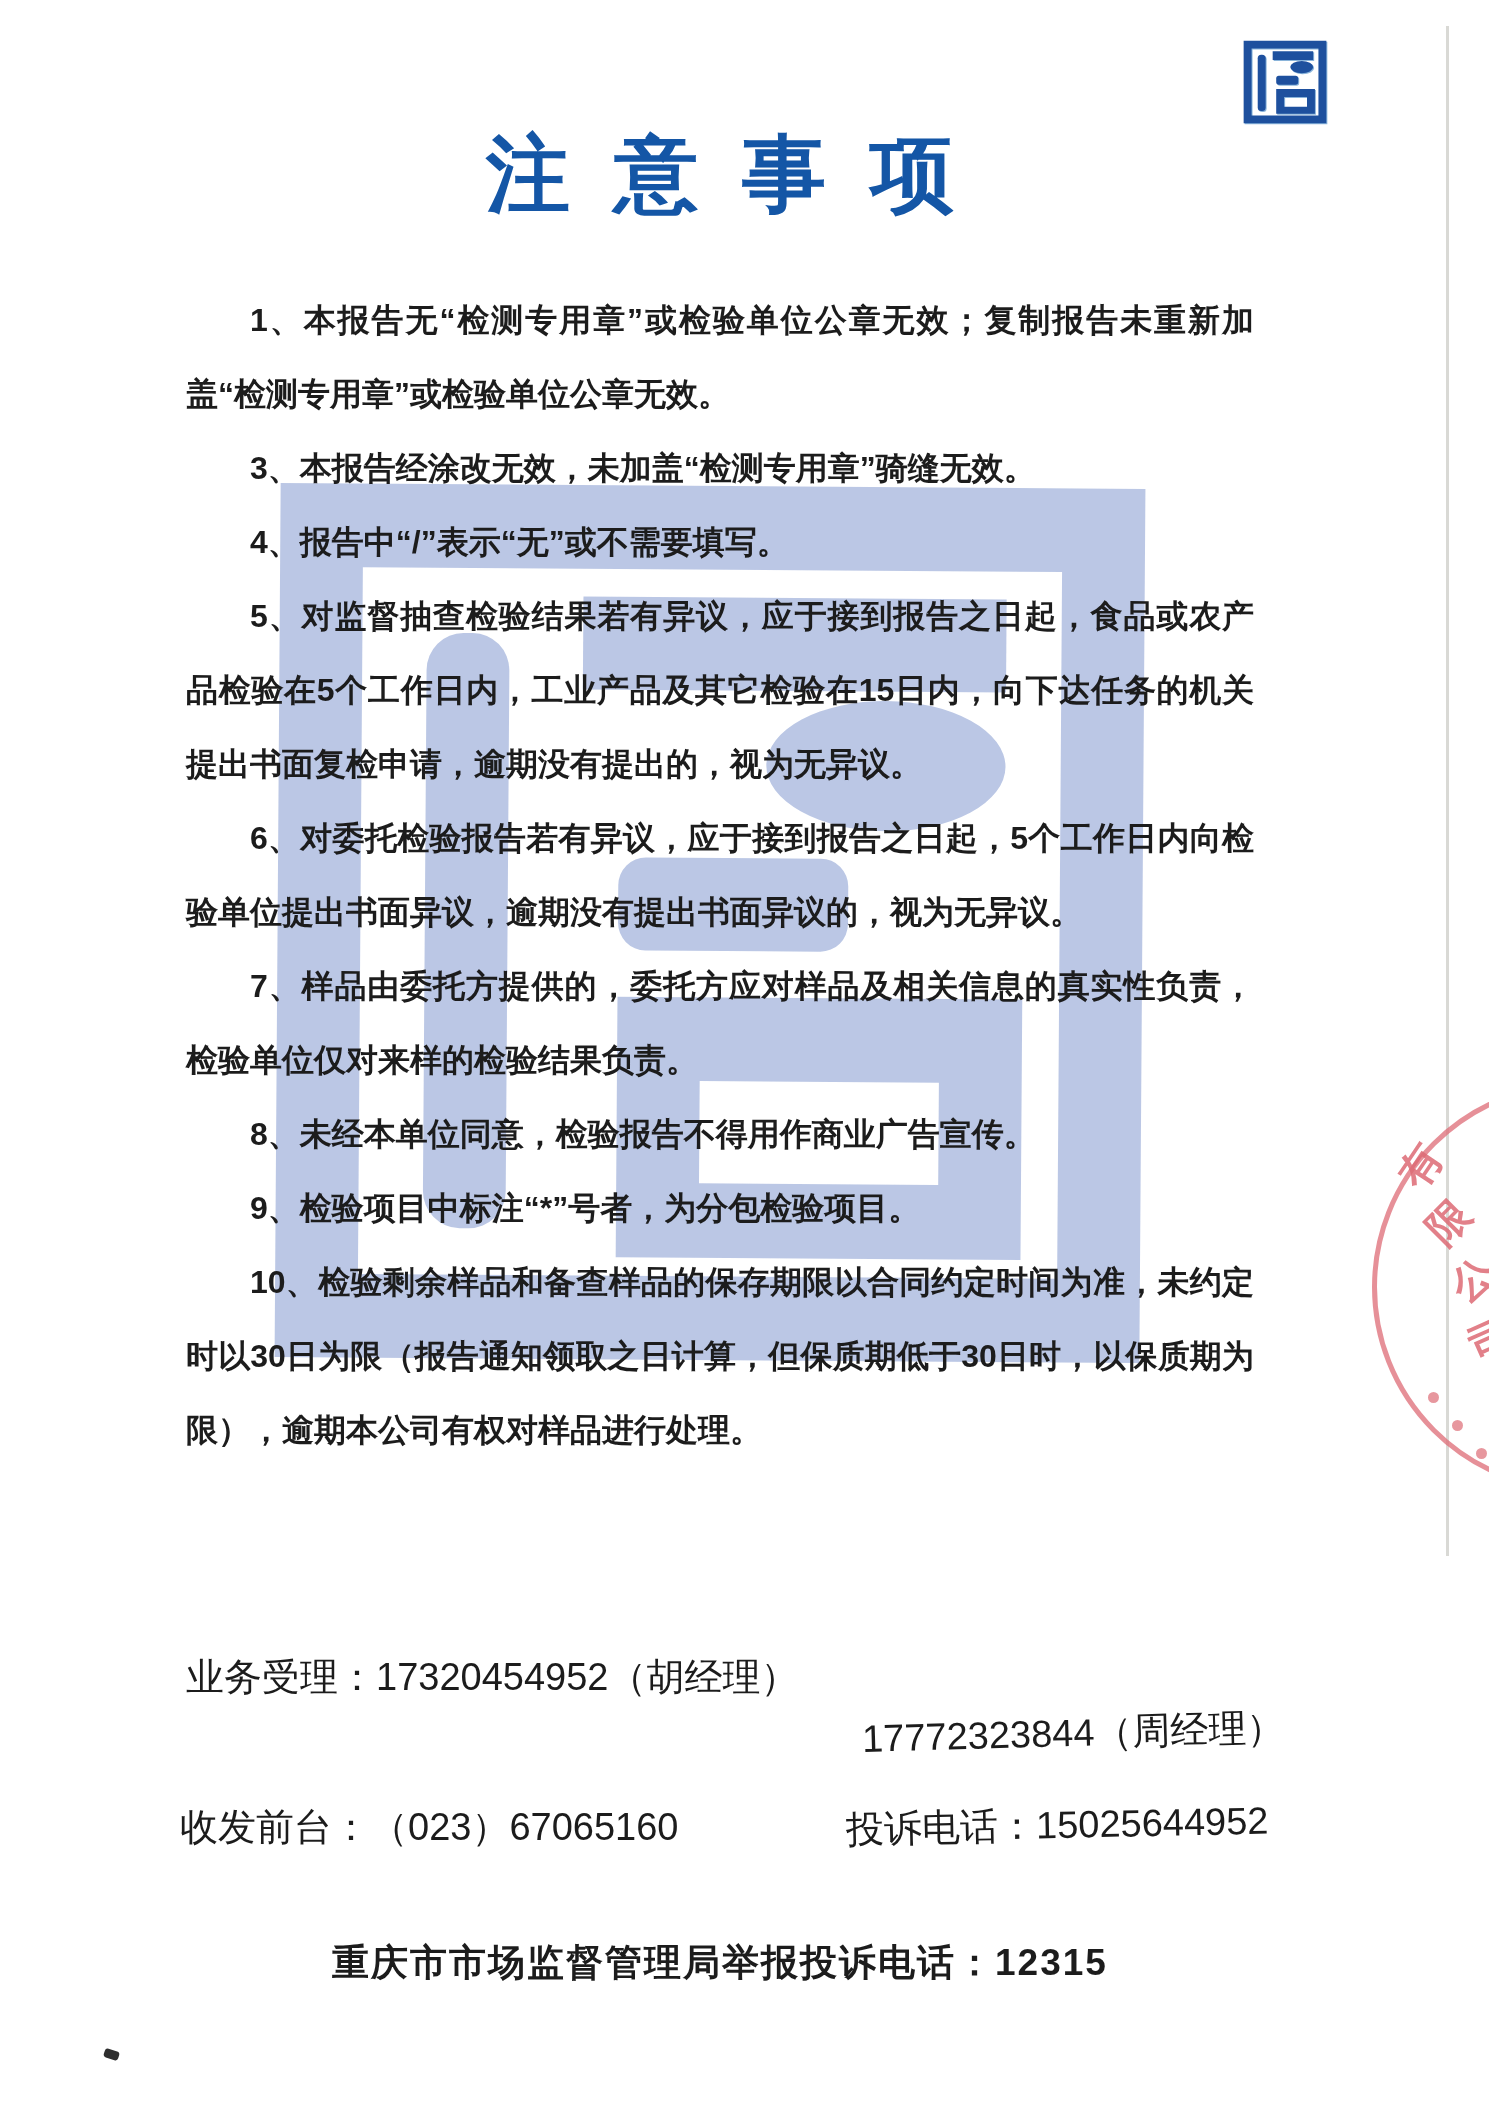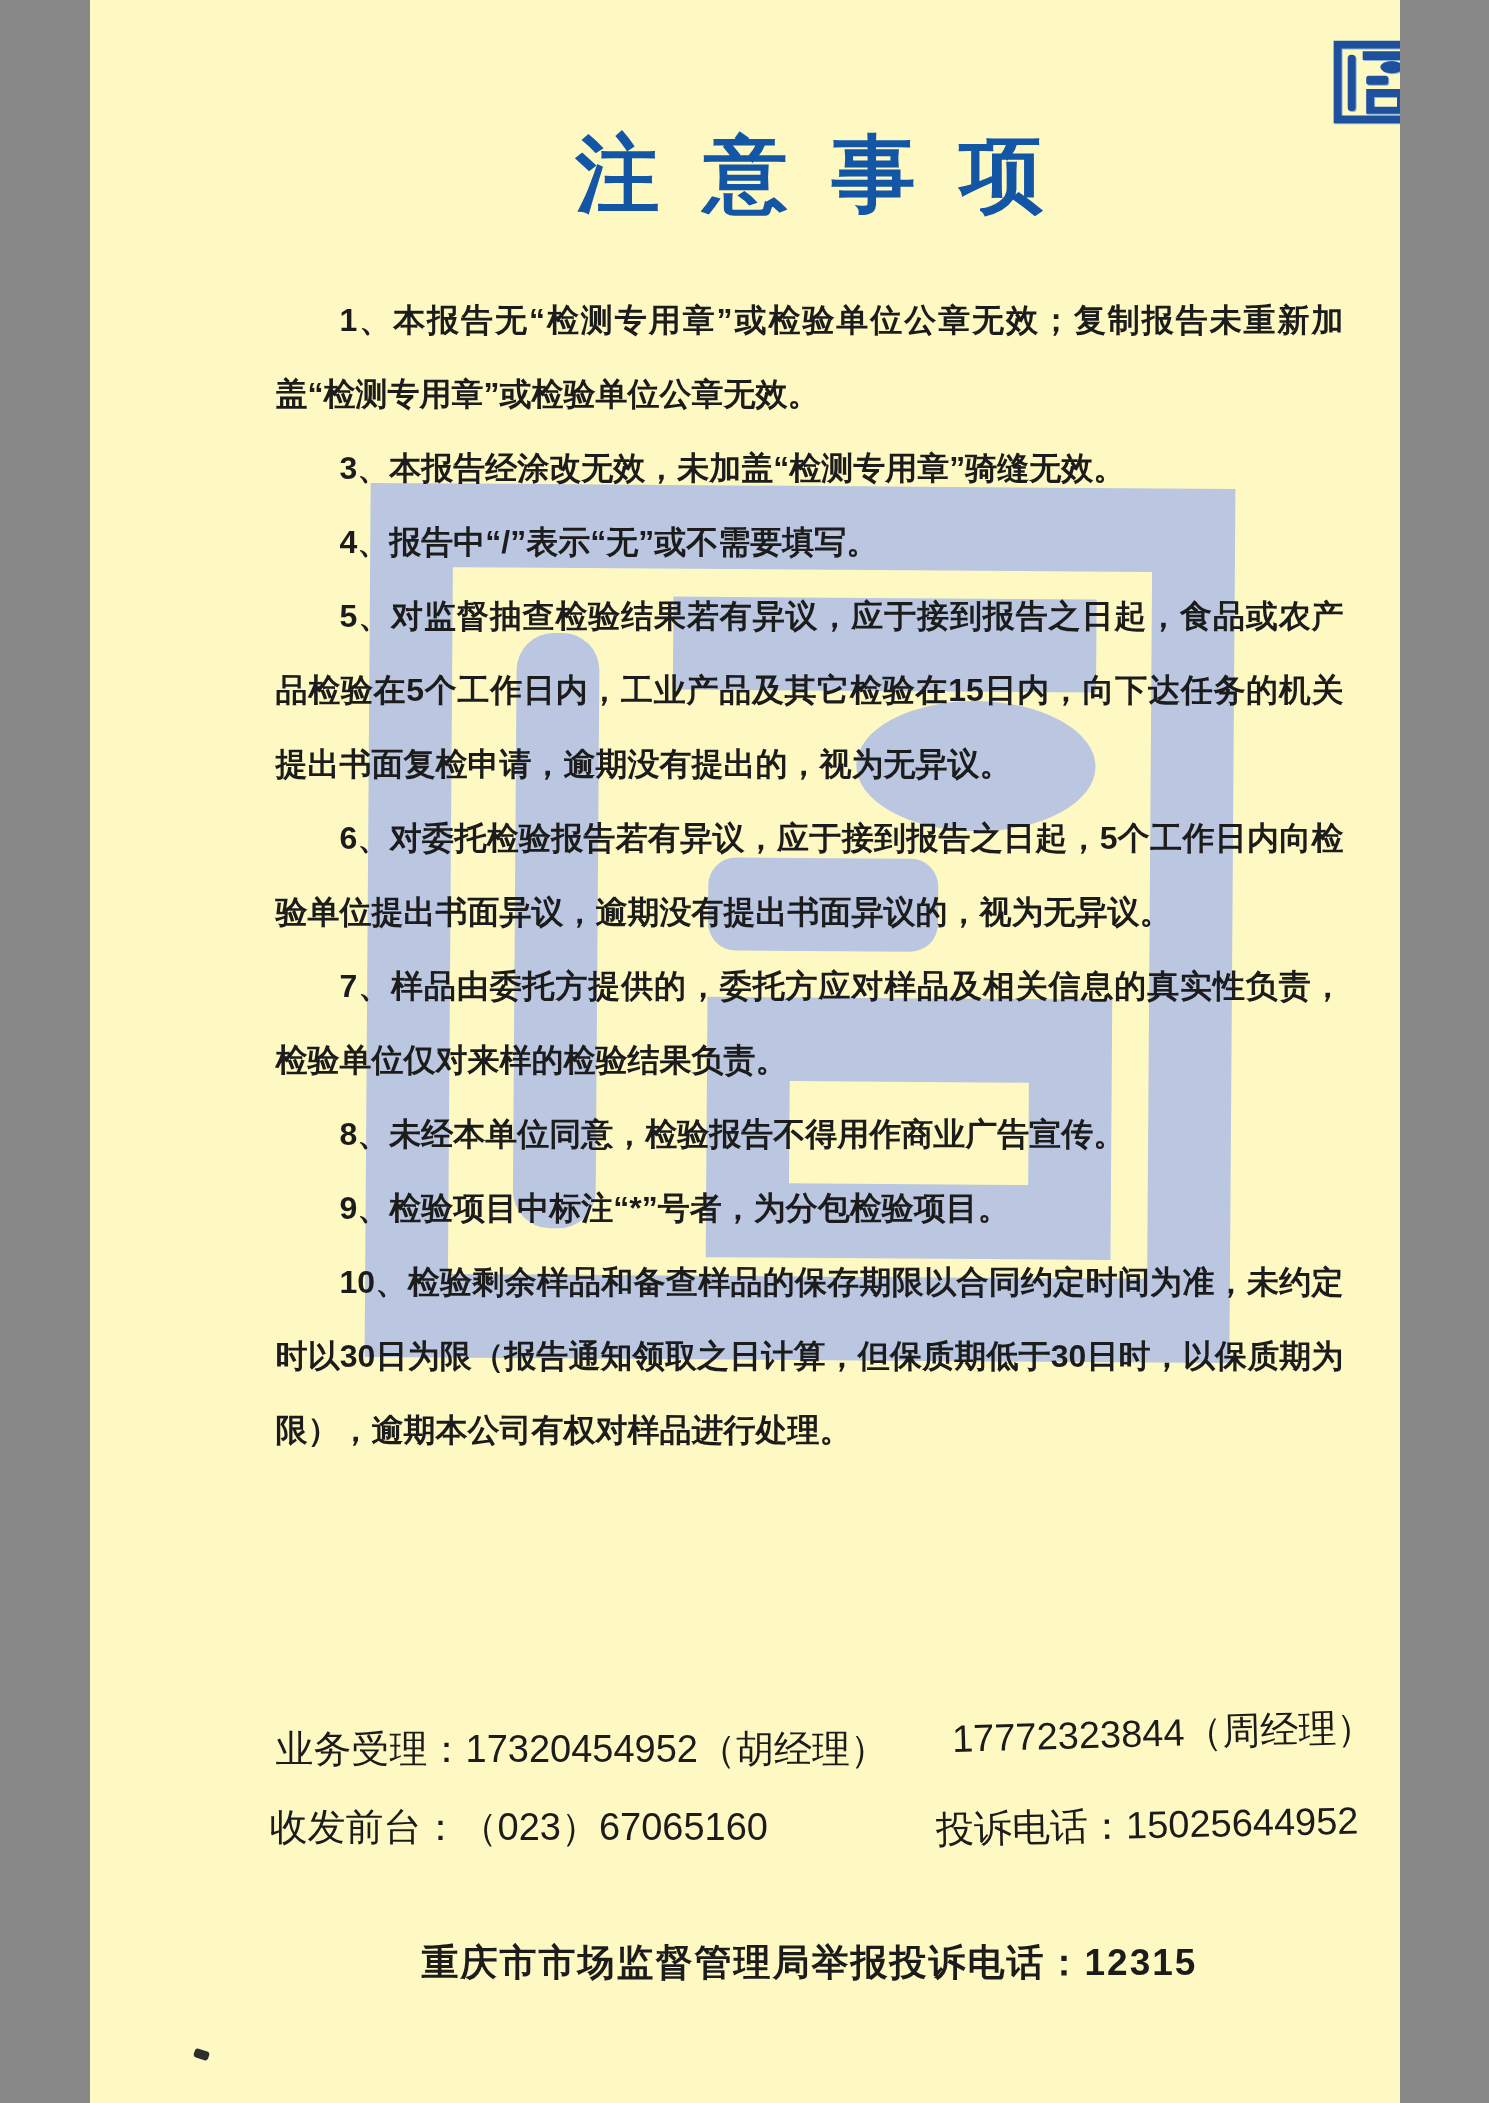--- a/index.html
+++ b/index.html
@@ -1,24 +1,23 @@
 <!DOCTYPE html>
 <html style="--title-blue: #1456a6; --logo-blue: #1e509e; --watermark-blue: #b6c3e3; --stamp-red: #dd6b75; --text-black: #1c1c1c;"><head>
 <meta charset="utf-8">
 <style>
   html,body{margin:0;padding:0;background:#888;}
   .page{
     position:relative;
-    width:1290px;height:2103px;
+    width:1489px;height:2103px;
     margin:0 auto;
-    background:#fef9c3;
+    background:#ffffff;
     overflow:hidden;
     font-family:"Liberation Sans", sans-serif;
     color:var(--text-black,#1c1c1c);
-    padding-left:20px;
   }
   
   .seal{position:absolute;pointer-events:none;}
   .seal svg{width:100%;height:100%;display:block;}
   .logo{left:1240px;top:38px;width:90px;height:88px;fill:var(--logo-blue,#1e509e);
         filter:drop-shadow(1px 1px 0 #8ab4da);}
   .watermark{left:250px;top:458px;width:920px;height:930px;
         fill:var(--watermark-blue,#b6c3e3);opacity:.92;transform:rotate(.4deg);z-index:0;}
   
   .title{
@@ -29,21 +28,21 @@
   }
   
   .body-text{
     position:absolute;left:186px;top:283px;width:1068px;
     font-size:32px;line-height:74px;font-weight:600;
     text-align:justify;word-break:break-all;z-index:1;
   }
   .body-text p{margin:0;text-indent:2em;}
   
   .contact{position:absolute;font-size:38px;font-weight:500;white-space:nowrap;z-index:1;}
-  .c1l{left:186px;top:1724px;}
+  .c1l{left:186px;top:1652px;}
   .c1r{left:862px;top:1708px;transform:rotate(-1.6deg);}
   .c2l{left:180px;top:1802px;text-align:center;}
   .c2r{left:846px;top:1800px;transform:rotate(-1.2deg);}
   
   .footer{
     position:absolute;left:186px;top:1938px;width:1068px;
     text-align:center;font-size:37px;font-weight:bold;
     letter-spacing:2px;z-index:1;
   }
   

